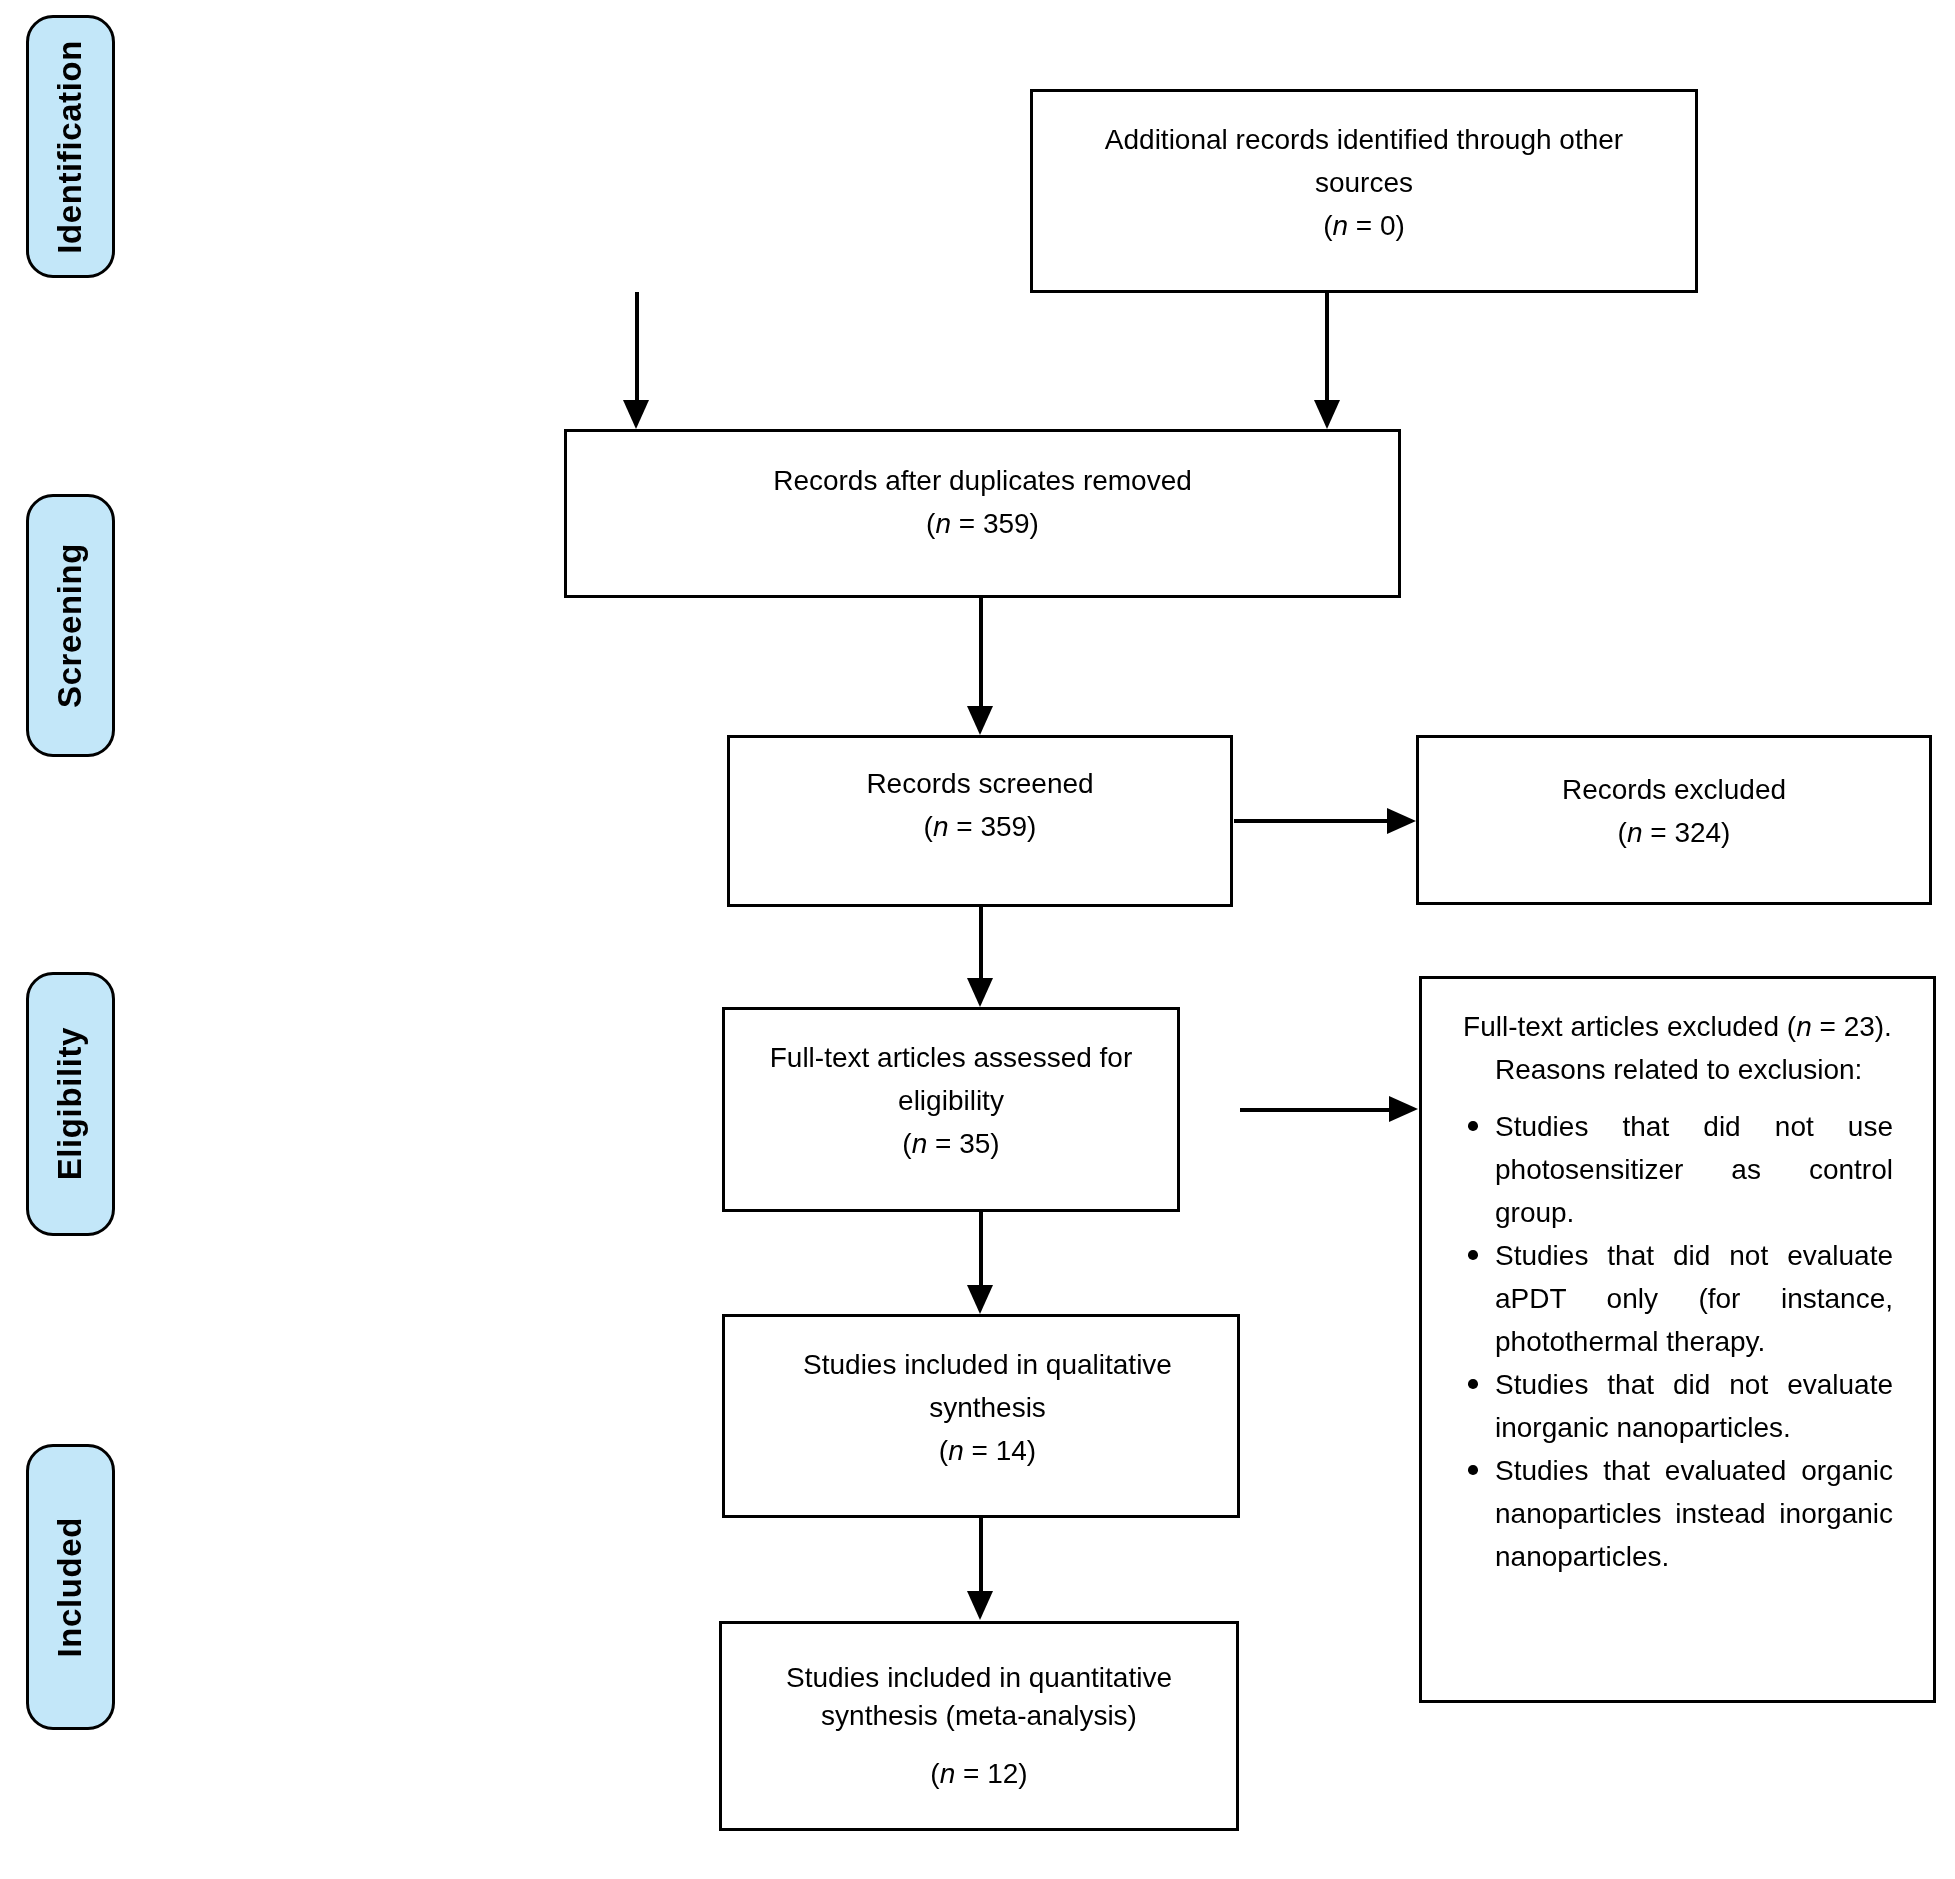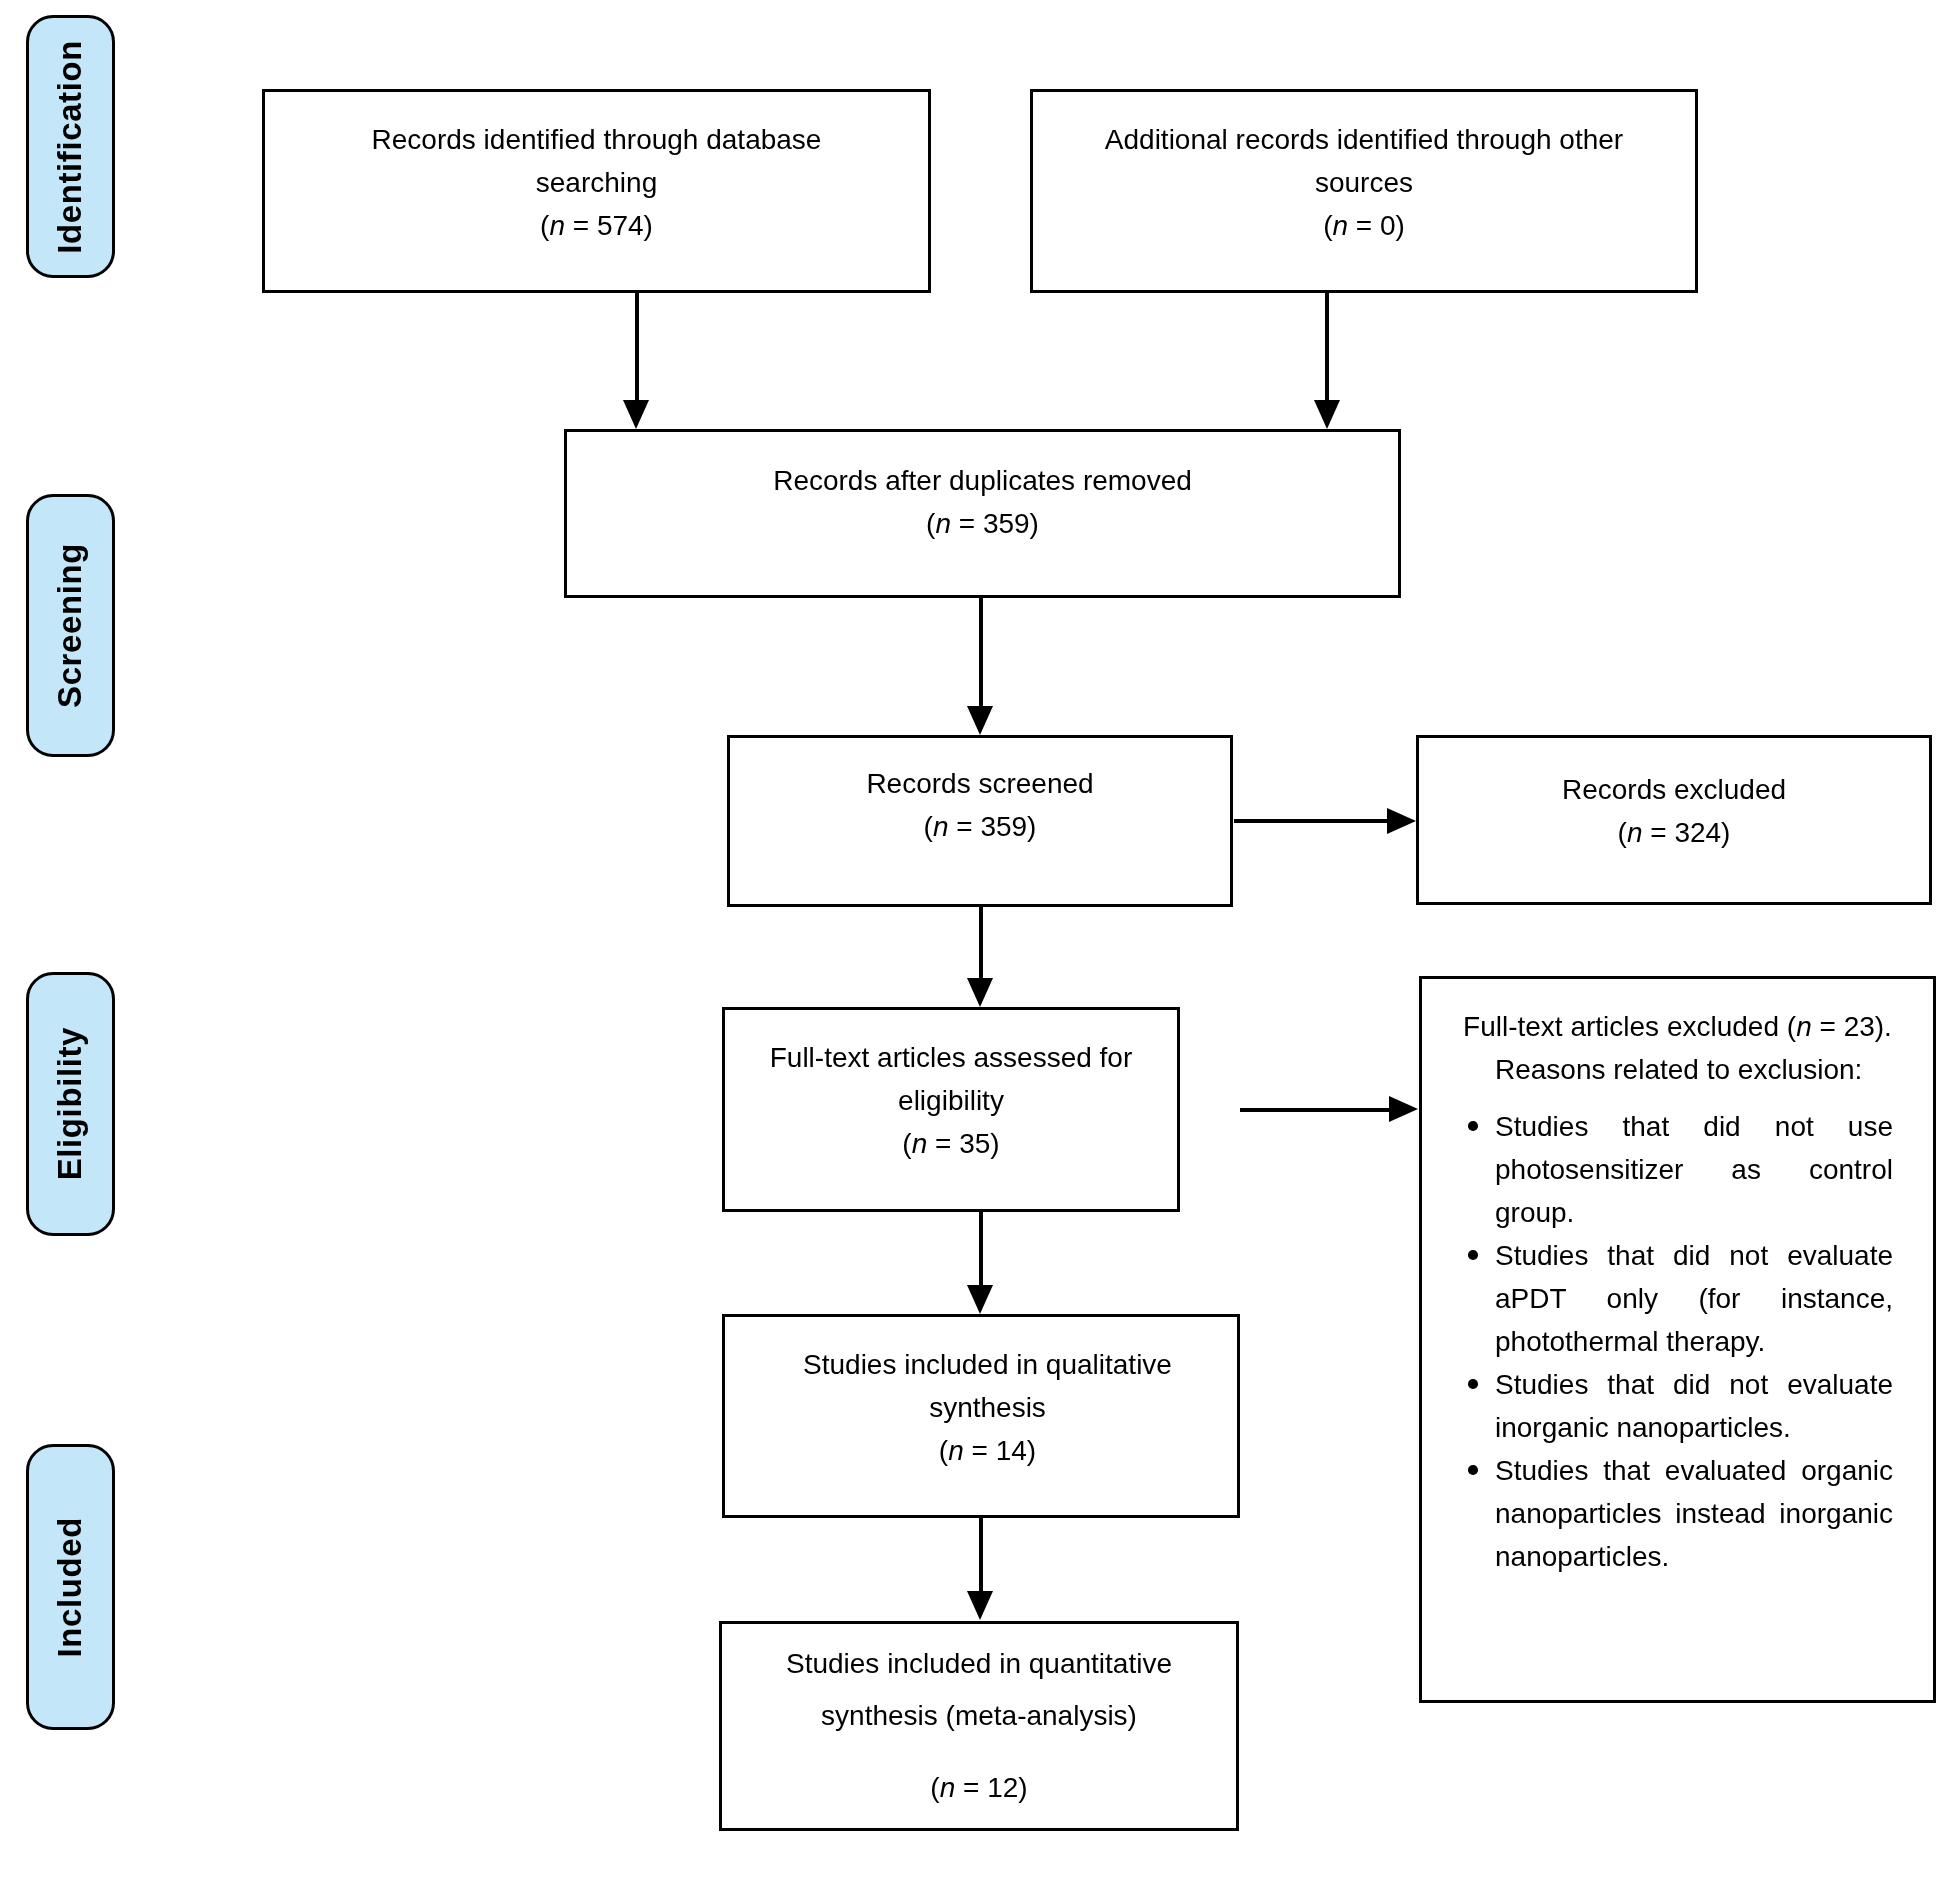--- a/index.html
+++ b/index.html
@@ -39,21 +39,21 @@
     background: #fff;
     display: flex;
     flex-direction: column;
     align-items: center;
     justify-content: center;
     text-align: center;
     font-size: 28px;
     line-height: 43px;
   }
   .box .label { width: 100%; }
-  .quant { line-height: 52px; gap: 20px; }
+  .quant { line-height: 38px; gap: 20px; }
   
   .reasons {
     justify-content: flex-start;
     padding: 25.6px 40px 12px 40px;
     text-align: center;
   }
   .rtitle { width: 100%; text-align: center; }
   .ng { margin-left: 0.28em; }
   .rheading { width: 100%; text-align: left; padding-left: 33px; box-sizing: border-box; }
   .rlist {
@@ -98,24 +98,20 @@
   <div class="stage" style="top: 494px; height: 263px; background-color: rgb(195, 231, 249);">
     <span class="stage-text">Screening</span>
   </div>
   <div class="stage" style="top: 972px; height: 264px; background-color: rgb(195, 231, 249);">
     <span class="stage-text">Eligibility</span>
   </div>
   <div class="stage" style="top: 1444px; height: 286px; background-color: rgb(195, 231, 249);">
     <span class="stage-text">Included</span>
   </div>
 
-  <div class="box" style="left:262px;top:89px;width:669px;height:204px;padding:0 64px 18px 64px;">
-    <div class="label">Records identified through database searching</div>
-    <div class="nline"><span>(</span><i>n</i><span> = </span><span>574</span><span>)</span></div>
-  </div>
 
   <div class="box" style="left:1030px;top:89px;width:668px;height:204px;padding:0 37px 18px 37px;">
     <div class="label">Additional records identified through other sources</div>
     <div class="nline"><span>(</span><i>n</i><span> = </span><span>0</span><span>)</span></div>
   </div>
 
   <div class="box" style="left:564px;top:429px;width:837px;height:169px;padding:0 37px 24px 37px;">
     <div class="label">Records after duplicates removed</div>
     <div class="nline"><span>(</span><i>n</i><span> = </span><span>359</span><span>)</span></div>
   </div>

